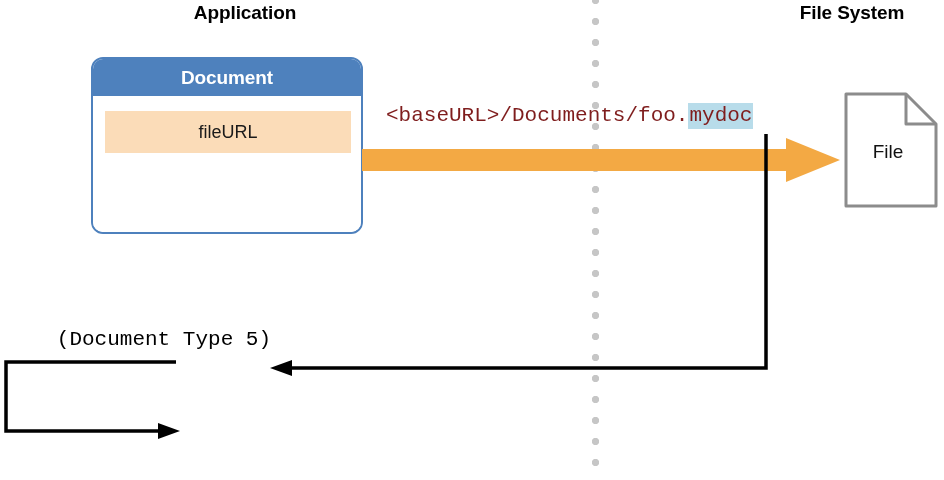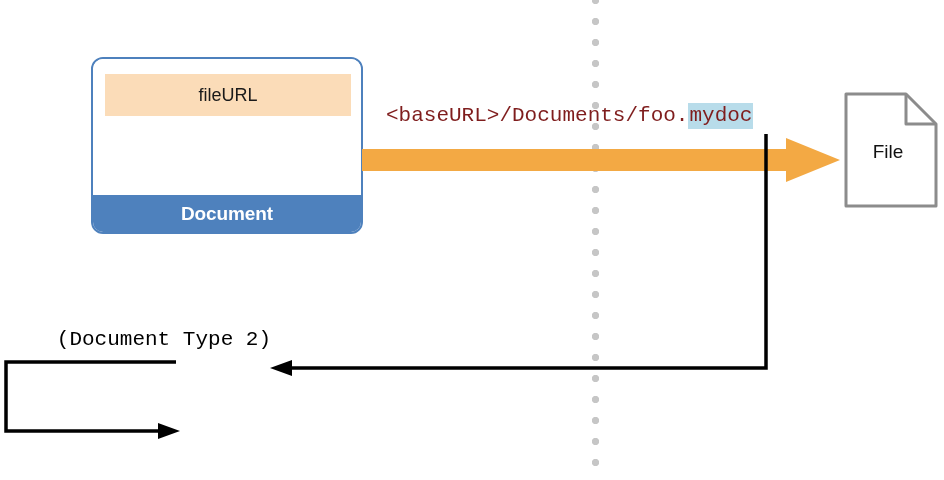--- a/index.html
+++ b/index.html
@@ -165,29 +165,31 @@
     color: #000000;
     white-space: pre;
   }
   .plist-line { display: block; height: 30px; }
 </style>
 </head>
 <body>
 
 <div id="canvas">
 
-
+  <div id="title-application" class="section-title">Application</div>
+
+  <div id="title-filesystem" class="section-title">File System</div>
 
   <div id="divider"></div>
 
   <div id="document-box">
+    <div id="document-header">Document</div>
     <div id="document-body">
       <div id="fileurl-field">fileURL</div>
     </div>
-    <div id="document-header">Document</div>
   </div>
 
   <svg id="orange-arrow" viewBox="0 0 478 44">
     <path d="M0,11 L424,11 L424,0 L478,22 L424,44 L424,33 L0,33 Z" fill="#F3A944"></path>
   </svg>
 
   <div id="path-text"><span>&lt;baseURL&gt;/Documents/foo.</span><span class="hl">mydoc</span></div>
 
   <svg id="file-icon" viewBox="0 0 94 116">
     <path d="M2,2 L62,2 L92,32 L92,114 L2,114 Z" fill="#ffffff" stroke="#8C8C8C" stroke-width="3" stroke-linejoin="round"></path>
@@ -202,21 +204,21 @@
       <path d="M270,368 L292,360 L292,376 Z" fill="#000000"></path>
     </g>
 
     <g>
       <path d="M176,362 L6,362 L6,431 L166,431" fill="none" stroke="#000000" stroke-width="3.5"></path>
       <path d="M180,431 L158,423 L158,439 Z" fill="#000000"></path>
     </g>
   </svg>
 
   <div id="plist">
-    <span class="plist-line">   (Document Type 2)</span>
+    <span class="plist-line">   (Document Type 5)</span>
     
     
     
     
     
   </div>
 
 </div>
 
 </body></html>

